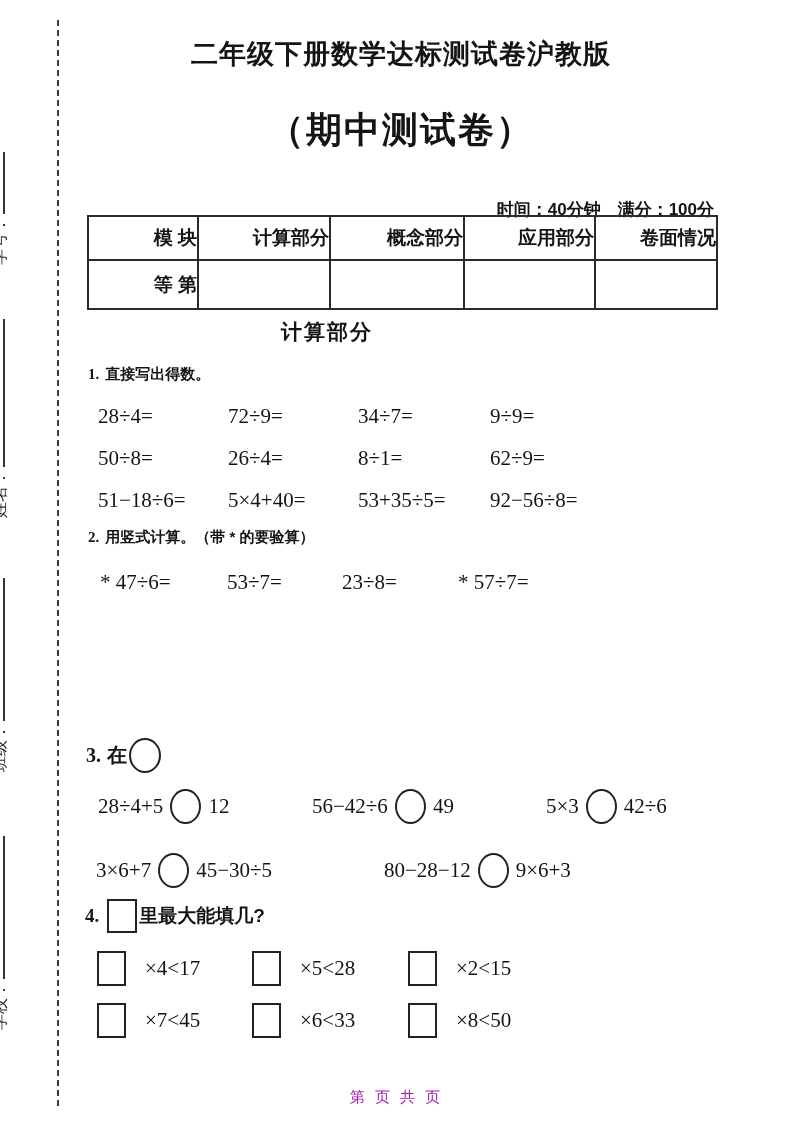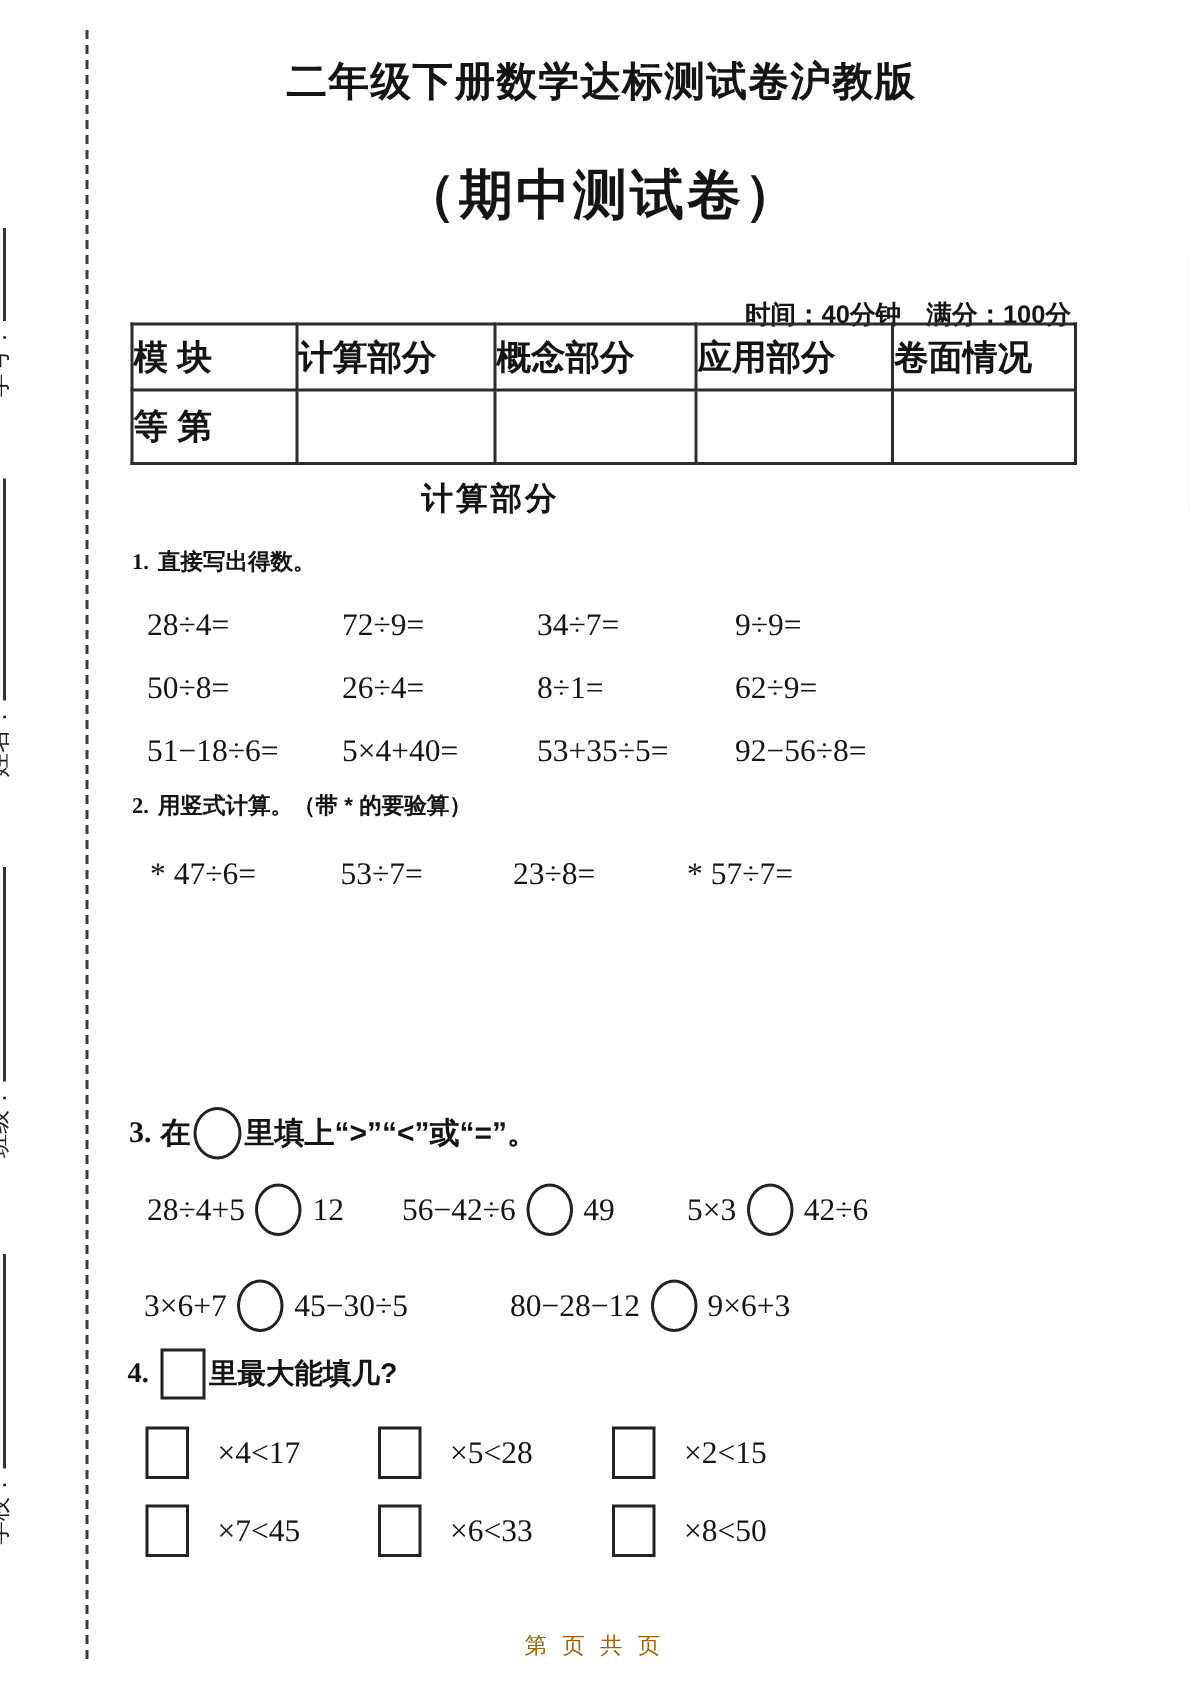--- a/index.html
+++ b/index.html
@@ -23,60 +23,60 @@
 
   .title { position:absolute; left:86px; top:36px; width:630px; text-align:center;
     font-size:27px; font-weight:bold; letter-spacing:1px; }
   .subtitle { position:absolute; left:86px; top:106px; width:630px; text-align:center;
     font-size:36px; font-weight:bold; letter-spacing:2px; }
   .meta { position:absolute; left:86px; top:186px; width:628px; text-align:right;
     font-size:17px; font-weight:bold;margin-top:12px; }
 
   table.score { position:absolute; left:87px; top:215px; width:629px;
     border-collapse:collapse; table-layout:fixed; }
-  table.score td { border:2px solid #2b2b2b; text-align:left;
-    font-size:23px; font-weight:bold; padding:0; }
+  table.score td { border:2px solid #2b2b2b; text-align:right;
+    font-size:19px; font-weight:bold; padding:0; }
   tr.score-head td { height:42px; }
   tr.score-body td { height:47px; }
 
   .section-title { position:absolute; left:86px; top:318px; width:482px; text-align:center;
     font-size:21px; font-weight:bold; letter-spacing:2px; }
 
   .qnum { font-family:"Liberation Serif","DejaVu Serif",serif; margin-right:6px; font-weight:bold; }
   .q-prompt { position:absolute; font-size:15px; font-weight:bold; }
   .eq { font-family:"Liberation Serif","DejaVu Serif",serif; font-size:21px; font-weight:normal; }
 
   .q1-grid { position:absolute; left:98px; top:404px; width:612px; display:grid;
     grid-template-columns:130px 130px 132px 1fr; grid-auto-rows:42px; }
   .q2-row  { position:absolute; left:100px; top:570px; width:610px; display:grid;
     grid-template-columns:127px 115px 116px auto; }
 
   .q3-prompt { position:absolute; left:86px; top:738px; display:flex; align-items:center;
     font-size:20px; font-weight:bold; }
   .circle { display:inline-block; width:28px; height:31px; border:2px solid #222;
     border-radius:50%; background:#fff; flex:0 0 auto; }
   .q3-prompt .circle { margin:0 2px; }
-  .q3-row { position:absolute; display:grid; }
+  .q3-row { position:absolute; display:grid;gap:44px; }
   .q3-row1 { left:98px; top:789px; grid-template-columns:170px 190px auto; }
   .q3-row2 { left:96px; top:853px; grid-template-columns:244px auto; }
   .cmp { display:flex; align-items:center; gap:7px; }
   .cmp .circle { width:27px; height:31px; }
 
   .q4-prompt { position:absolute; left:85px; top:899px; display:flex; align-items:center;
     font-size:19px; font-weight:bold; gap:2px; }
   .sq { display:inline-block; width:26px; height:30px; border:2px solid #222;
     background:#fff; flex:0 0 auto; }
   .q4-row { position:absolute; display:grid; }
   .q4-row1 { left:97px; top:951px; grid-template-columns:155px 156px auto; }
   .q4-row2 { left:97px; top:1003px; grid-template-columns:155px 156px auto; }
   .q4-item { display:flex; align-items:center; gap:19px; }
   .q4-item .sq { width:25px; height:31px; }
 
   .footer { position:absolute; left:0; top:1088px; width:793px; text-align:center;
-    font-size:15px; letter-spacing:3px; color:#a16207; }
+    font-size:15px; letter-spacing:3px; color:#a21caf; }
 </style>
 </head>
 <body>
 
 <div class="page">
 
   <div class="cut-line"></div>
 
   <div class="sidebar-field f1">
     <span>学号：</span><span class="sf-blank"></span>
@@ -148,21 +148,20 @@
     <span class="eq">* 47÷6=</span>
     <span class="eq">53÷7=</span>
     <span class="eq">23÷8=</span>
     <span class="eq">* 57÷7=</span>
   </div>
 
   <div class="q3-prompt">
     <span class="qnum">3.</span>
       <span>在</span>
       <span class="circle"></span>
-      <span>里填上“&gt;”“&lt;”或“=”。</span>
   </div>
   <div class="q3-row q3-row1">
     <div class="cmp">
       <span class="eq">28÷4+5</span>
         <span class="circle"></span>
         <span class="eq">12</span>
     </div>
     <div class="cmp">
       <span class="eq">56−42÷6</span>
         <span class="circle"></span>

